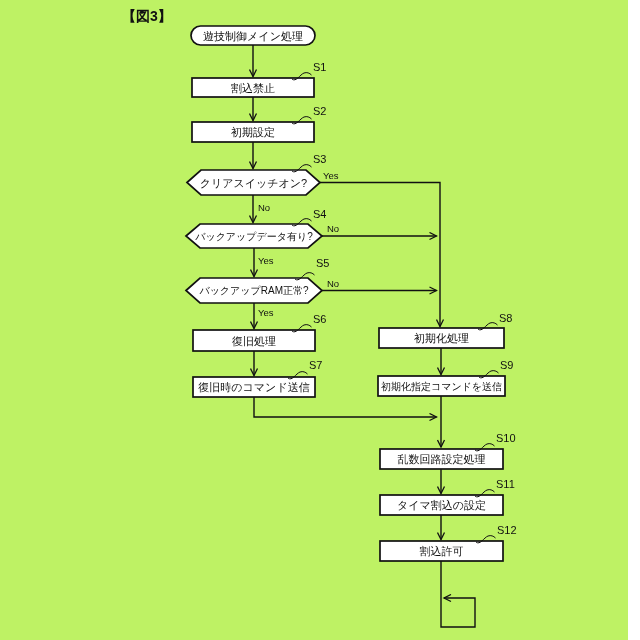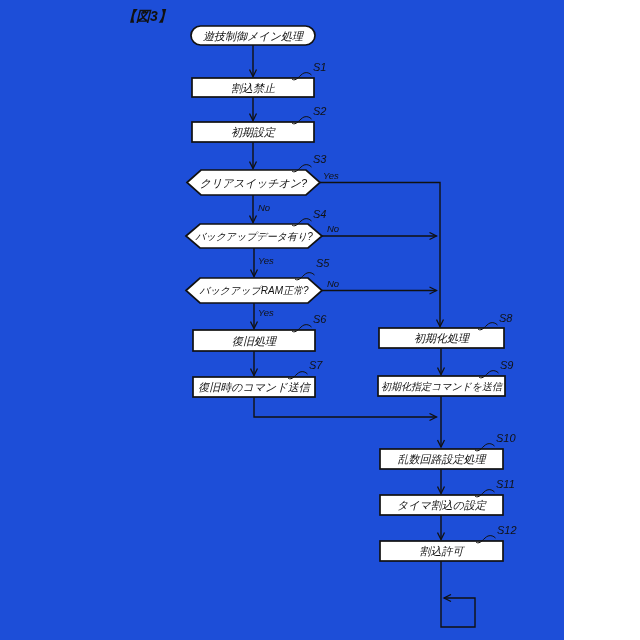--- a/index.html
+++ b/index.html
@@ -5,24 +5,23 @@
   html, body {
     margin: 0;
     padding: 0;
     background: #ffffff;
     width: 640px;
     height: 640px;
     overflow: hidden;
   }
   .page {
     position: relative;
-    width: 564px;
+    width: 628px;
     height: 640px;
-    background: #1d4ed8;
-    font-style: italic;
+    background: #bef264;
   }
   svg {
     display: block;
   }
   svg text {
     font-family: "Liberation Sans", "DejaVu Sans", sans-serif;
     fill: #111111;
   }
   .fig-title {
     font-size: 14px;

